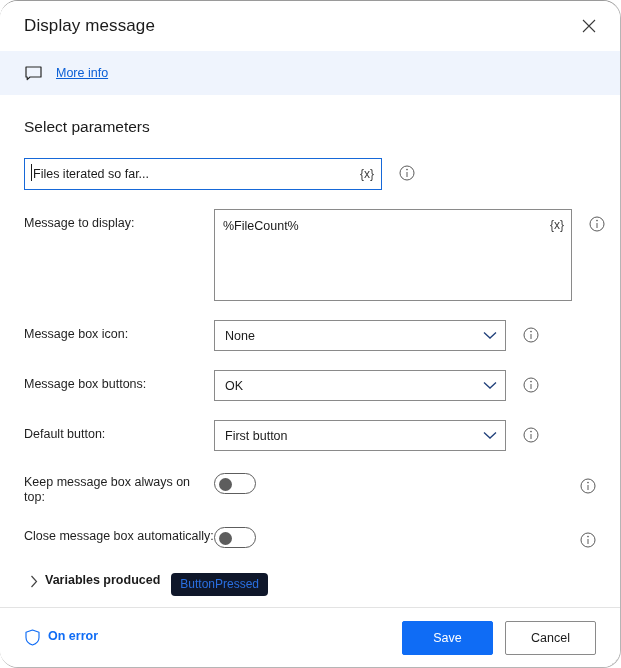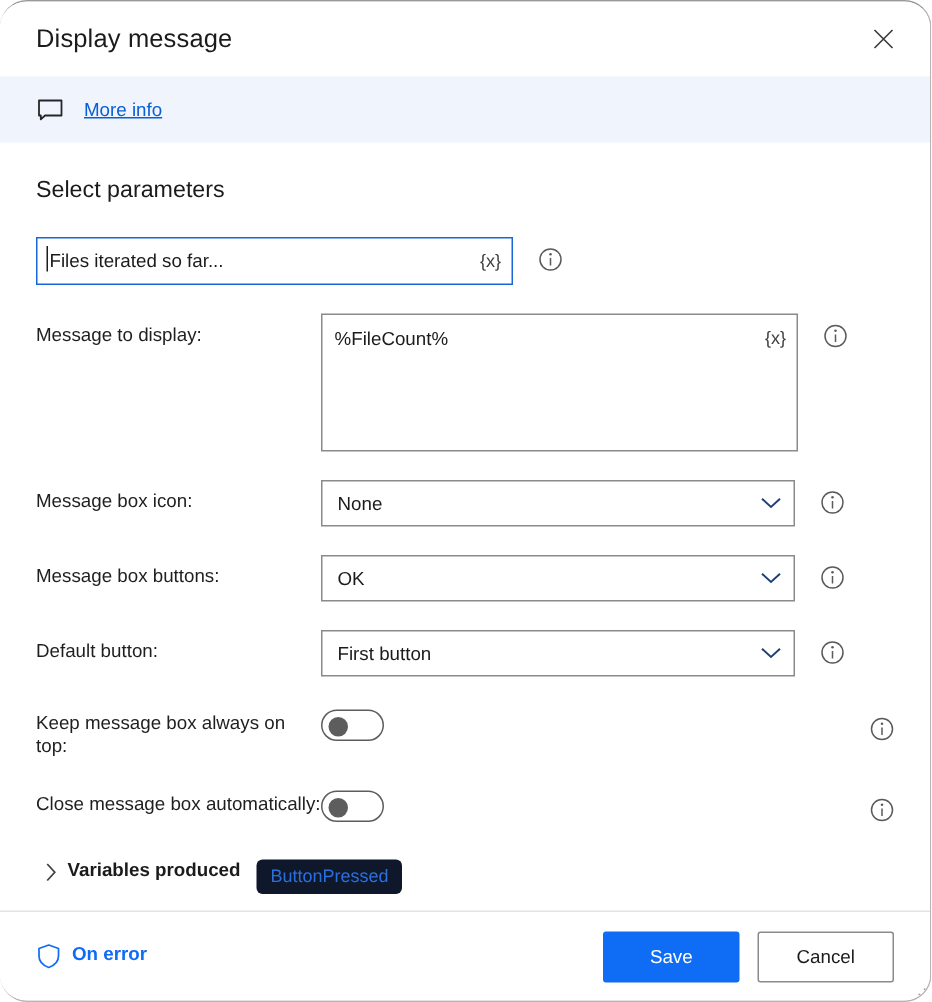--- a/index.html
+++ b/index.html
@@ -104,21 +104,21 @@
   .control {
     flex: 1 1 auto;
     position: relative;
     display: flex;
     align-items: flex-start;
   }
 
   
   .field {
     position: relative;
-    width: 318px;
+    width: 358px;
     background: #ffffff;
     border: 1px solid #8a8a8a;
     display: flex;
     align-items: flex-start;
   }
   .field.focused {
     border: 1.6px solid #1668d8;
   }
   .field-input {
     flex: 1 1 auto;
@@ -145,21 +145,21 @@
     font-size: 12px;
     color: #3d3d3d;
     padding: 7px 7px 6px 4px;
     cursor: pointer;
     user-select: none;
     line-height: 16px;
   }
 
   
   .dropdown {
-    width: 316px;
+    width: 292px;
     height: 31px;
     background: #ffffff;
     border: 1px solid #8a8a8a;
     display: flex;
     align-items: center;
     padding: 0 8px 0 10px;
     cursor: pointer;
   }
   .dropdown-value {
     flex: 1 1 auto;

